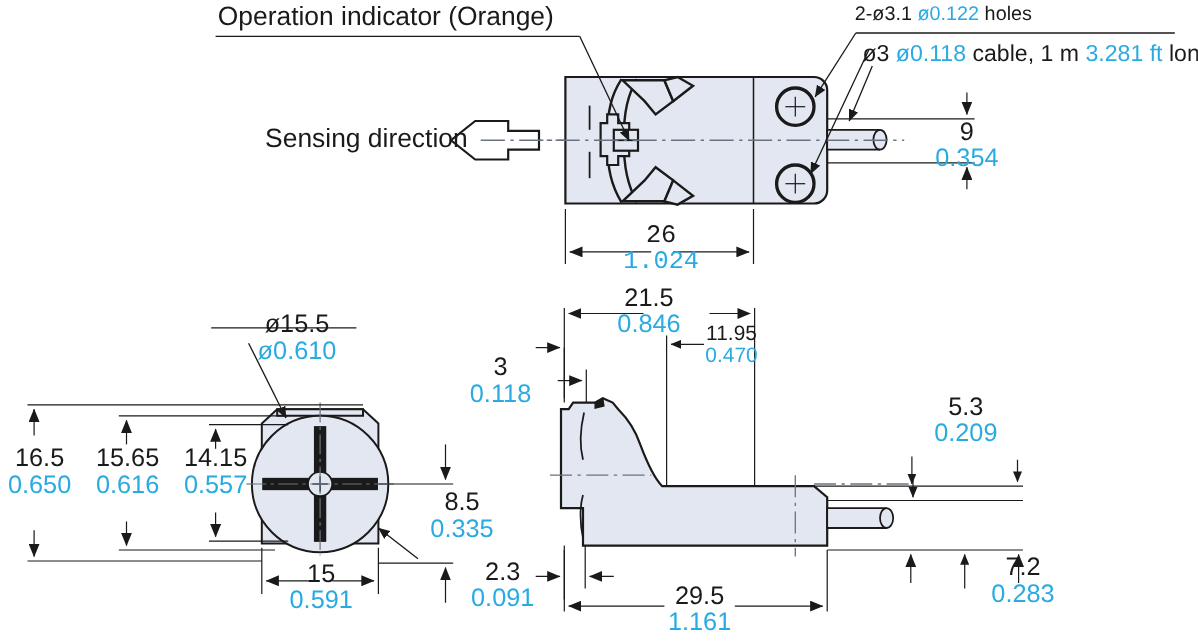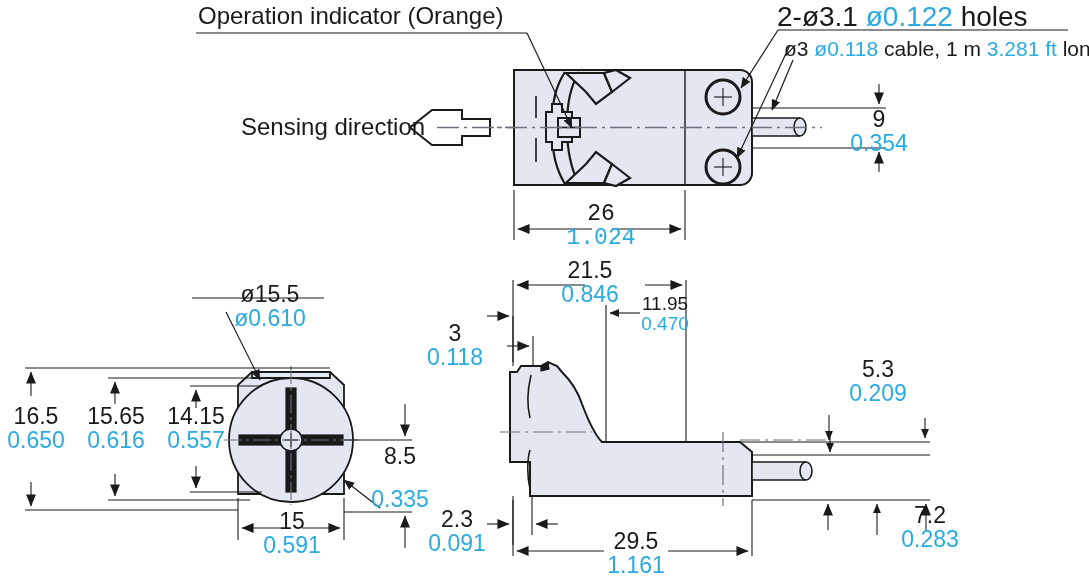--- a/index.html
+++ b/index.html
@@ -8,21 +8,21 @@
     font-family:"Liberation Sans", sans-serif;
     color:#1a1a1a;
   }
   #stage{position:absolute;left:0;top:0;width:1089px;height:584px;}
   svg.draw{position:absolute;left:0;top:0;width:1089px;height:584px;overflow:visible;}
   .lbl{position:absolute;white-space:nowrap;line-height:1.03;}
   .mm{color:#1a1a1a;}
   .inch{color:#29abe2;}
   .t24{font-size:24px;}
   .t23{font-size:23px;}
-  .t22{font-size:28px;}
+  .t22{font-size:18px;}
   .t21{font-size:21px;}
   .t19{font-size:19px;}
   .ctr{text-align:center;transform:translateX(-50%);}
   .two{display:flex;flex-direction:column;align-items:center;}
 </style>
 </head>
 <body>
 
 <div id="stage">
 
@@ -300,21 +300,21 @@
     <span class="t23 inch">0.616</span>
   </div>
   <div class="lbl two ctr" style="left:196px;top:405px;">
     <span class="t23 mm">14.15</span>
     <span class="t23 inch">0.557</span>
   </div>
   <div class="lbl two ctr" style="left:292px;top:510px;">
     <span class="t23 mm">15</span>
     <span class="t23 inch">0.591</span>
   </div>
-  <div class="lbl two ctr" style="left:400px;top:445px;gap:19px;">
+  <div class="lbl two ctr" style="left:420px;top:445px;">
     <span class="t23 mm">8.5</span>
     <span class="t23 inch">0.335</span>
   </div>
 
   <div class="lbl two ctr" style="left:590px;top:259px;">
     <span class="t23 mm">21.5</span>
     <span class="t23 inch">0.846</span>
   </div>
   <div class="lbl two ctr" style="left:665px;top:294px;">
     <span class="t19 mm">11.95</span>

